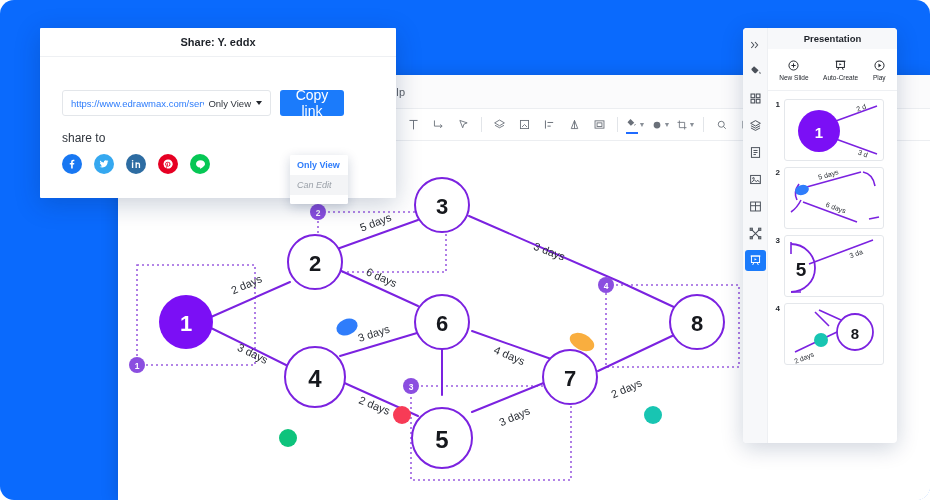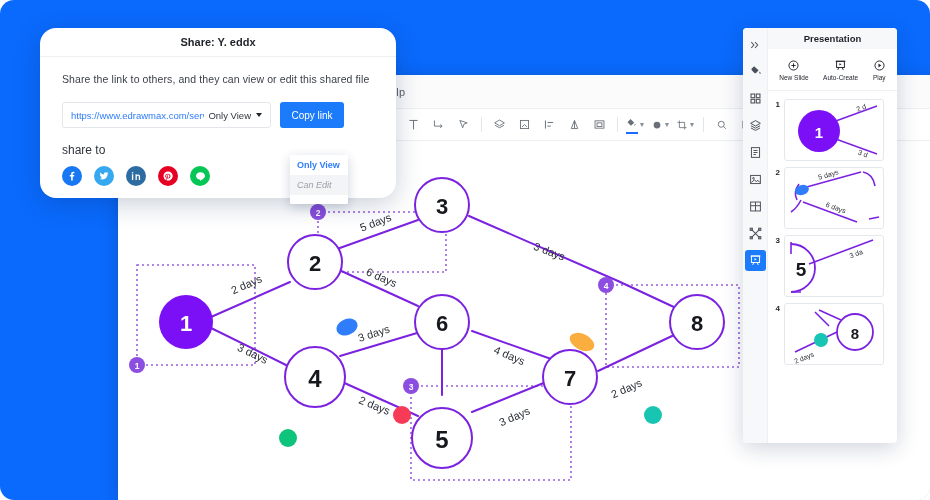--- a/index.html
+++ b/index.html
@@ -66,21 +66,21 @@
     background: #ffffff;
   }
   #diagram-svg { position: absolute; left: 0; top: 0; }
 
   
   #share-dialog {
     position: absolute;
     left: 40px; top: 28px;
     width: 356px; height: 170px;
     background: #ffffff;
-    border-radius: 16px;
+    border-radius: 1px;
     box-shadow: 0 6px 26px rgba(10,35,80,0.22);
     overflow: visible;
   }
   #share-title {
     height: 29px;
     display: flex; align-items: center; justify-content: center;
     font-size: 11px; font-weight: bold; color: #1d2128;
     border-bottom: 1px solid #eef0f3;
   }
   #share-body { padding: 16px 22px 0 22px; }
@@ -107,21 +107,21 @@
   #perm-caret {
     width: 0; height: 0;
     border-left: 3.5px solid transparent;
     border-right: 3.5px solid transparent;
     border-top: 4.5px solid #22262d;
   }
   #copy-link-btn {
     margin-left: 9px;
     width: 64px; height: 26px;
     background: #1b7bfb; color: #fff;
-    font-size: 10px;
+    font-size: 14px;
     border: none; border-radius: 3px;
     display: flex; align-items: center; justify-content: center;
     cursor: pointer;
   }
   #perm-dropdown {
     position: absolute;
     left: 250px; top: 127px;
     width: 58px;
     background: #ffffff;
     box-shadow: 0 3px 12px rgba(10,35,80,0.20);
@@ -404,21 +404,20 @@
           <circle cx="488" cy="144" r="8" fill="#8b4ee0"></circle>
           <text x="488" y="148" text-anchor="middle" font-family="Liberation Sans, sans-serif" font-size="8.5" font-weight="bold" fill="#fff">4</text>
         </g>
       </svg>
     </div>
   </div>
 
   <div id="share-dialog">
     <div id="share-title">Share: Y. eddx</div>
     <div id="share-body">
-      <div id="share-desc">Share the link to others, and they can view or edit this shared file</div>
 
       <div id="link-row">
         <div id="link-box">
           <span id="link-url">https://www.edrawmax.com/server..</span>
           <span id="perm-select">
             <span>Only View</span>
             <span id="perm-caret"></span>
           </span>
         </div>
         <button id="copy-link-btn">Copy link</button>

